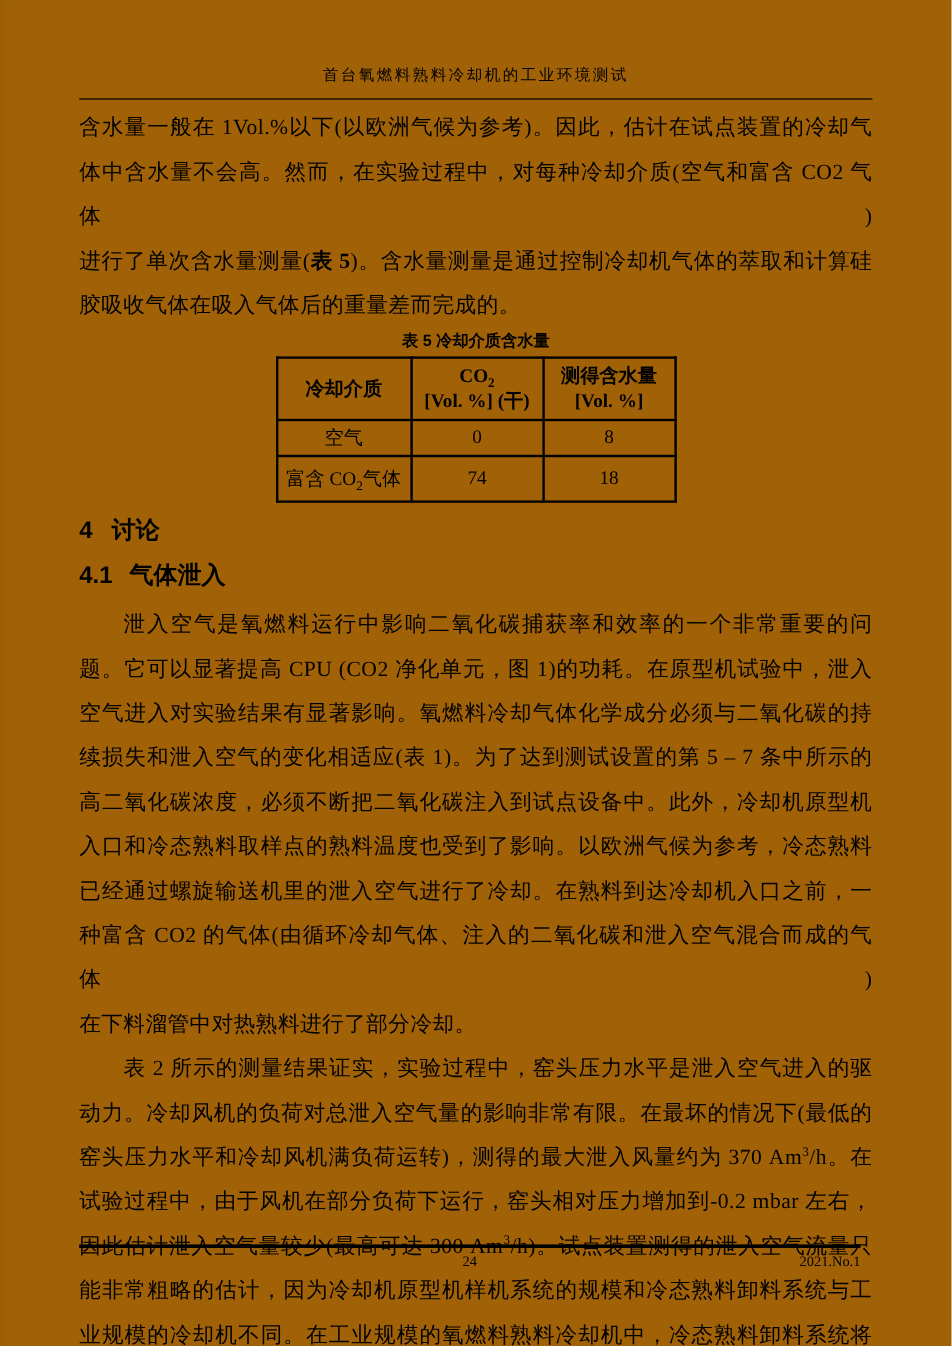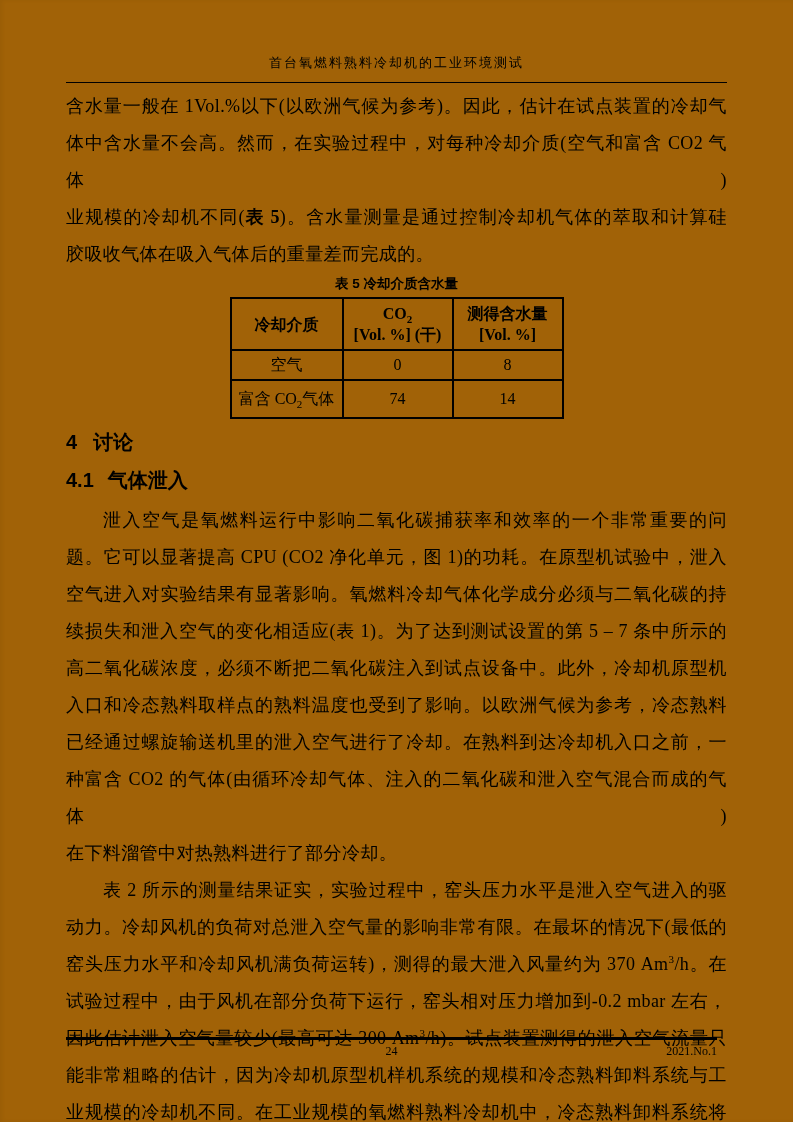--- a/index.html
+++ b/index.html
@@ -98,21 +98,21 @@
 <div class="page">
 
   <div class="running-head">首台氧燃料熟料冷却机的工业环境测试</div>
   <div class="head-rule"></div>
 
   <div class="content">
 
     <div class="para" style="margin-top:5px">
       <div class="ln">含水量一般在 1Vol.%以下(以欧洲气候为参考)。因此，估计在试点装置的冷却气</div>
       <div class="ln">体中含水量不会高。然而，在实验过程中，对每种冷却介质(空气和富含 CO2 气体)</div>
-      <div class="ln"><span>业规模的冷却机不同(</span><span class="b">表 5</span><span>)。含水量测量是通过控制冷却机气体的萃取和计算硅</span></div>
+      <div class="ln"><span>进行了单次含水量测量(</span><span class="b">表 5</span><span>)。含水量测量是通过控制冷却机气体的萃取和计算硅</span></div>
       <div class="ln ln-last">胶吸收气体在吸入气体后的重量差而完成的。</div>
     </div>
 
     <div class="tbl-caption">表 5 冷却介质含水量</div>
     <table class="media-table">
       <colgroup>
           <col class="c1">
           <col class="c2">
           <col class="c3">
         </colgroup>
@@ -129,21 +129,21 @@
         </th>
       </tr>
       <tr class="r1">
         <td>空气</td>
         <td>0</td>
         <td>8</td>
       </tr>
       <tr class="r2">
         <td><span>富含 CO</span><sub class="s2">2</sub><span>气体</span></td>
         <td>74</td>
-        <td>14</td>
+        <td>18</td>
       </tr>
     </tbody>
       </table>
 
     <div class="h2"><span class="num">4</span><span>讨论</span></div>
     <div class="h3"><span class="num">4.1</span><span>气体泄入</span></div>
 
     <div class="para">
       <div class="ln indent">泄入空气是氧燃料运行中影响二氧化碳捕获率和效率的一个非常重要的问</div>
       <div class="ln">题。它可以显著提高 CPU (CO2 净化单元，图 1)的功耗。在原型机试验中，泄入</div>

